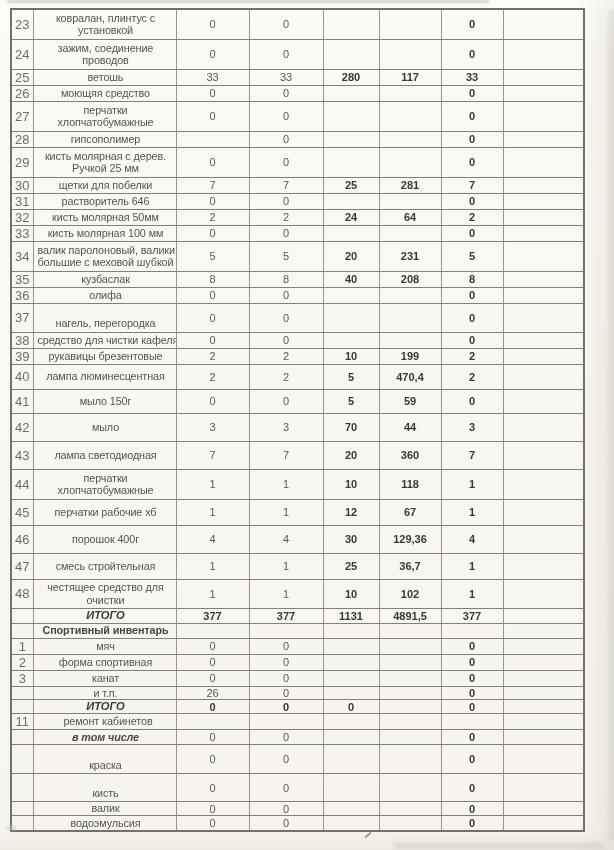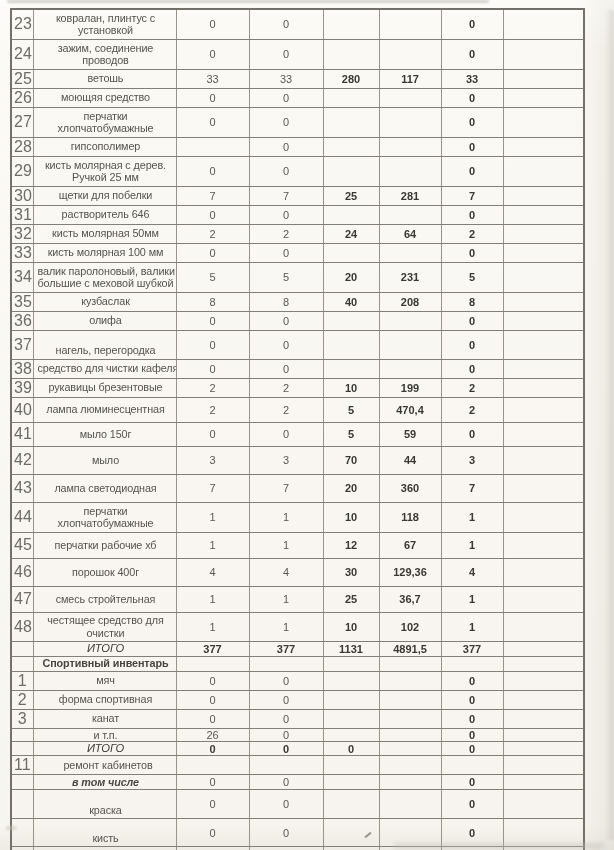--- a/index.html
+++ b/index.html
@@ -21,30 +21,30 @@
     border:2px solid #737169;
   }
   td{
     border:1px solid #97948c;
     border-top:1px solid #827f77;
     border-bottom:1px solid #827f77;
     font-size:11px;color:#504e4a;
     padding:0 2px;overflow:hidden;vertical-align:middle;
     -webkit-font-smoothing:antialiased;
   }
-  td.c-num{ text-align:center;color:#6e6c67;font-size:16px; }
+  td.c-num{ text-align:center;color:#6e6c67;font-size:13px; }
   td.c-name{
     text-align:center;padding-left:4px;line-height:12.5px;font-size:10.8px;
     white-space:pre;letter-spacing:-0.1px;color:#55534e;
   }
   td.c-val{ text-align:center; }
   td.v-reg{ color:#5a5852;font-weight:normal; }
   td.v-bold{ font-weight:bold;color:#3a3833;font-size:11px; }
   tr.bottom td.c-name{ vertical-align:bottom;padding-bottom:2px; }
-  tr.total td.c-name{ font-style:italic;font-weight:normal;color:#3c3a35;font-size:11.2px; }
+  tr.total td.c-name{ font-style:italic;font-weight:bold;color:#3c3a35;font-size:11.2px; }
   tr.total td.c-val{ font-weight:bold;color:#3a3833; }
   tr.section td.c-name{ font-weight:bold;color:#47453f; }
   tr.subnote td.c-name{ font-style:italic;font-weight:bold;color:#4a4843; }
   tr.indent td.c-name{ padding-left:9px; }
 
   
   .artifact{ position:absolute;pointer-events:none; }
   .top-edge-artifact{ left:7px;top:0;width:482px;height:3px;background:#aeaba2;opacity:.5;filter:blur(1px);border-radius:2px; }
   .pen-mark-artifact{ left:364px;top:834px;width:8px;height:2px;background:#84827c;transform:rotate(-38deg);border-radius:1px;opacity:.8; }
   .corner-smudge-artifact{ left:6px;top:826px;width:10px;height:4px;background:#c4c1b8;opacity:.5;filter:blur(1px); }

